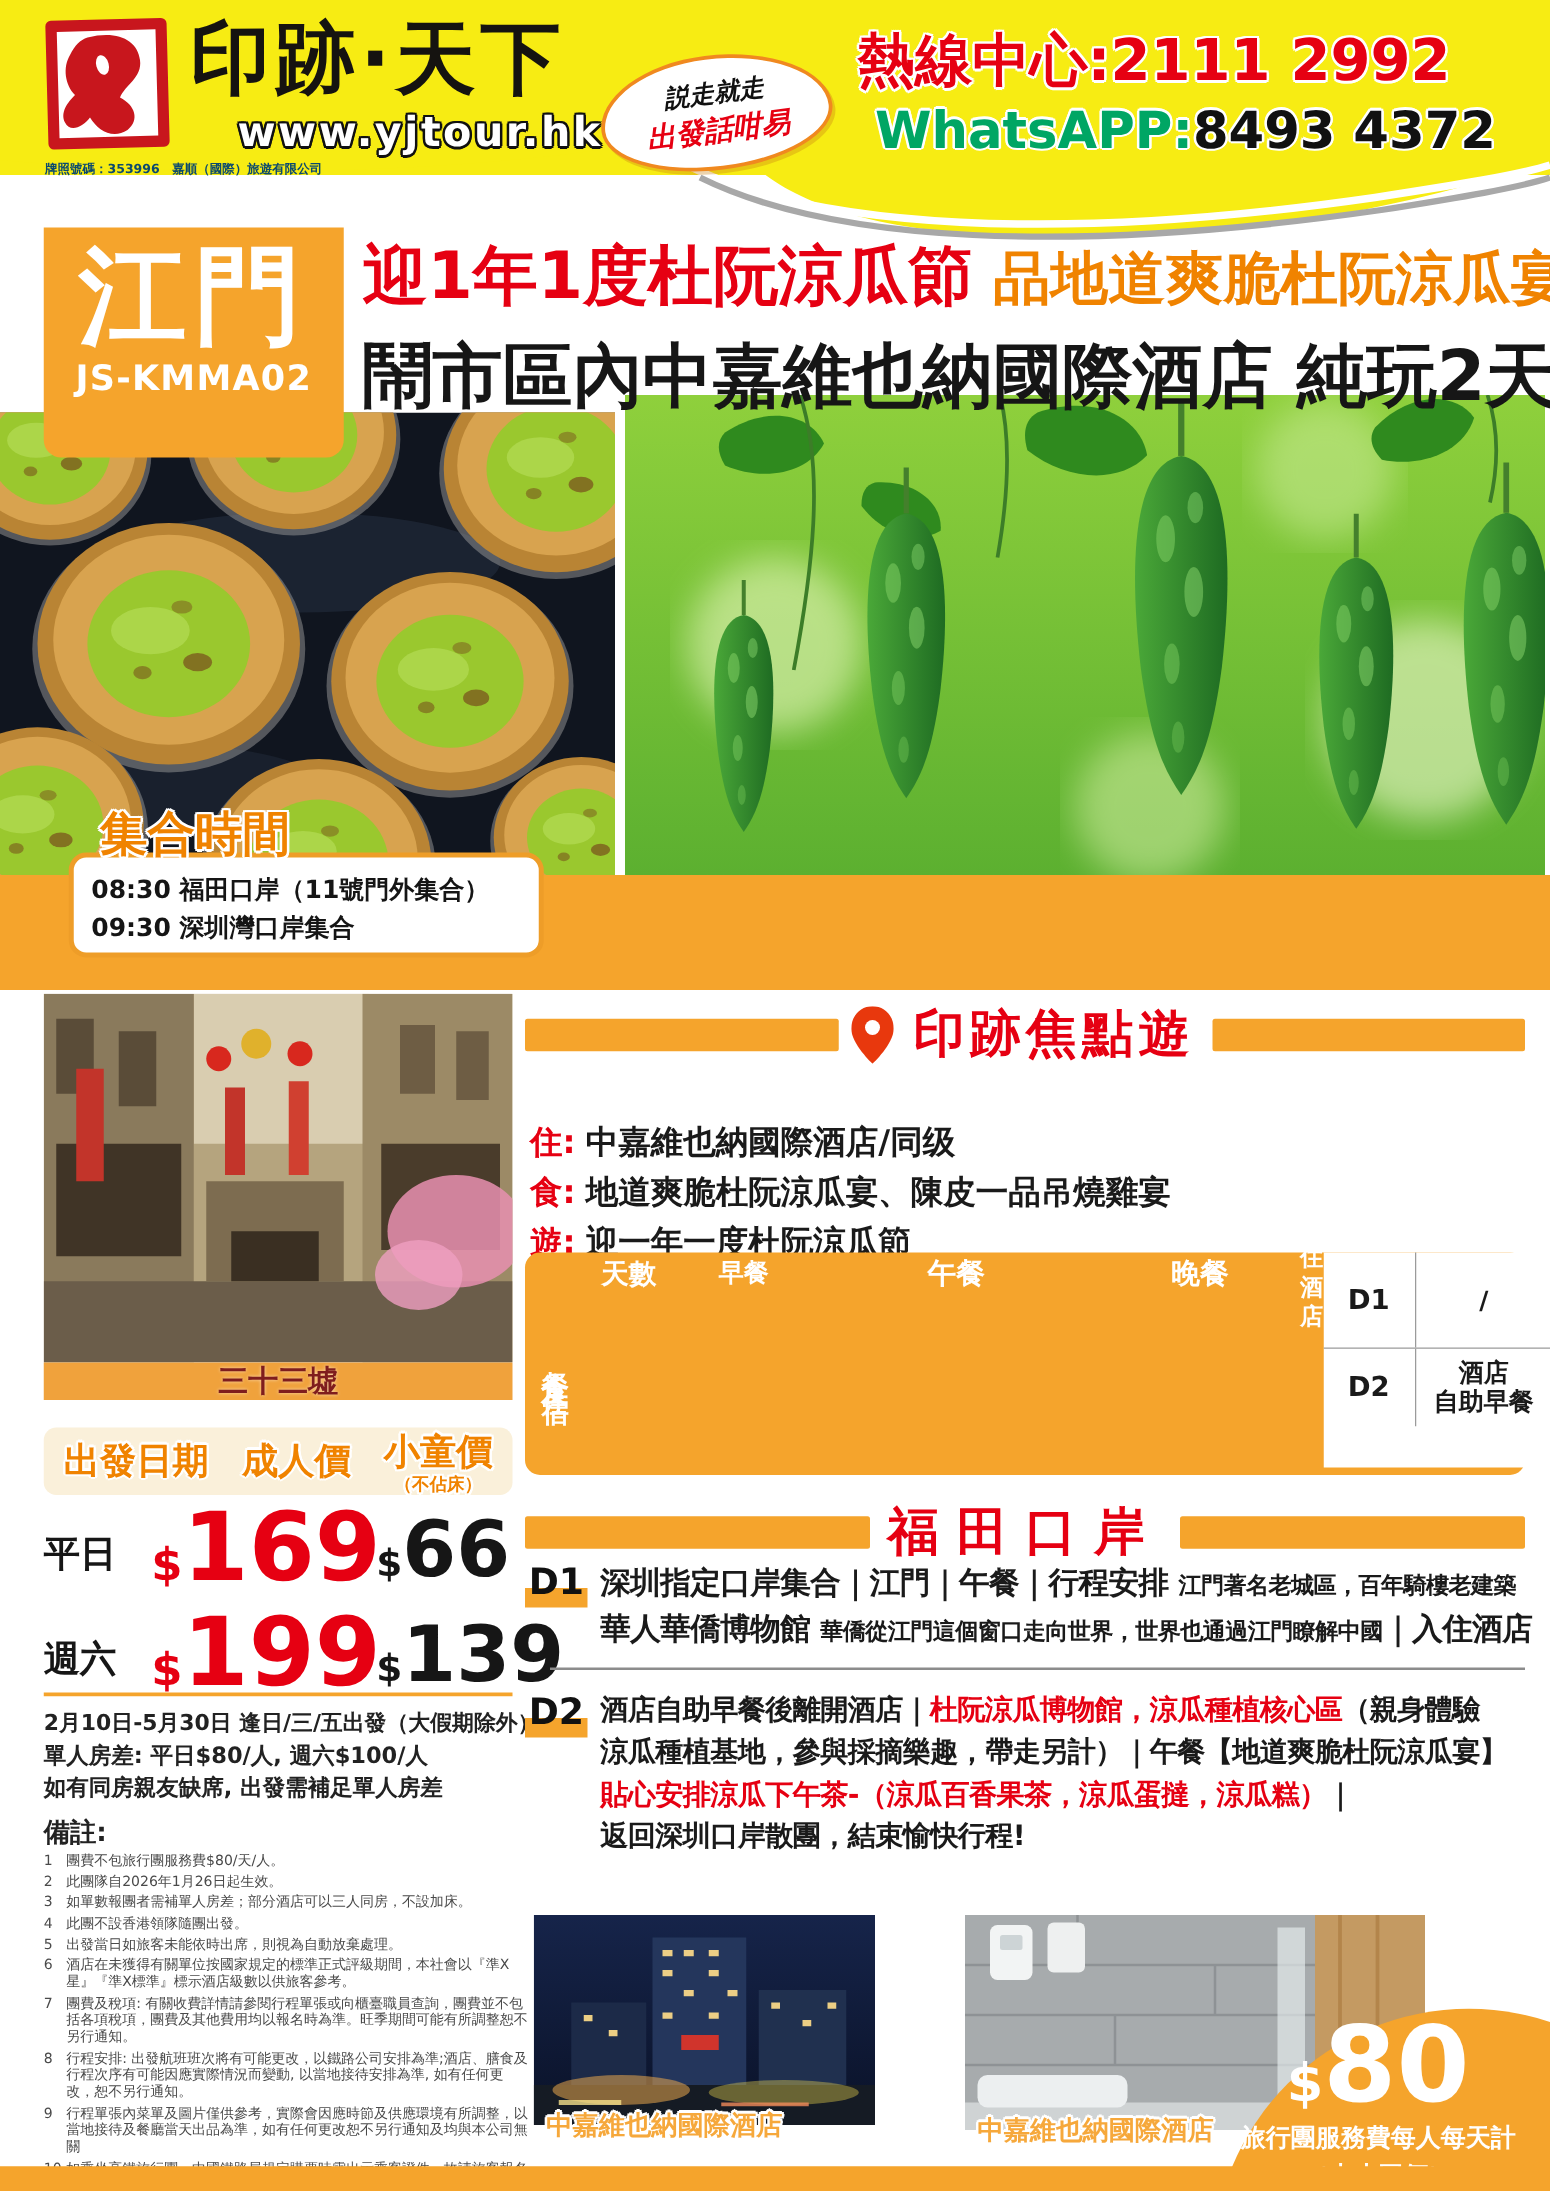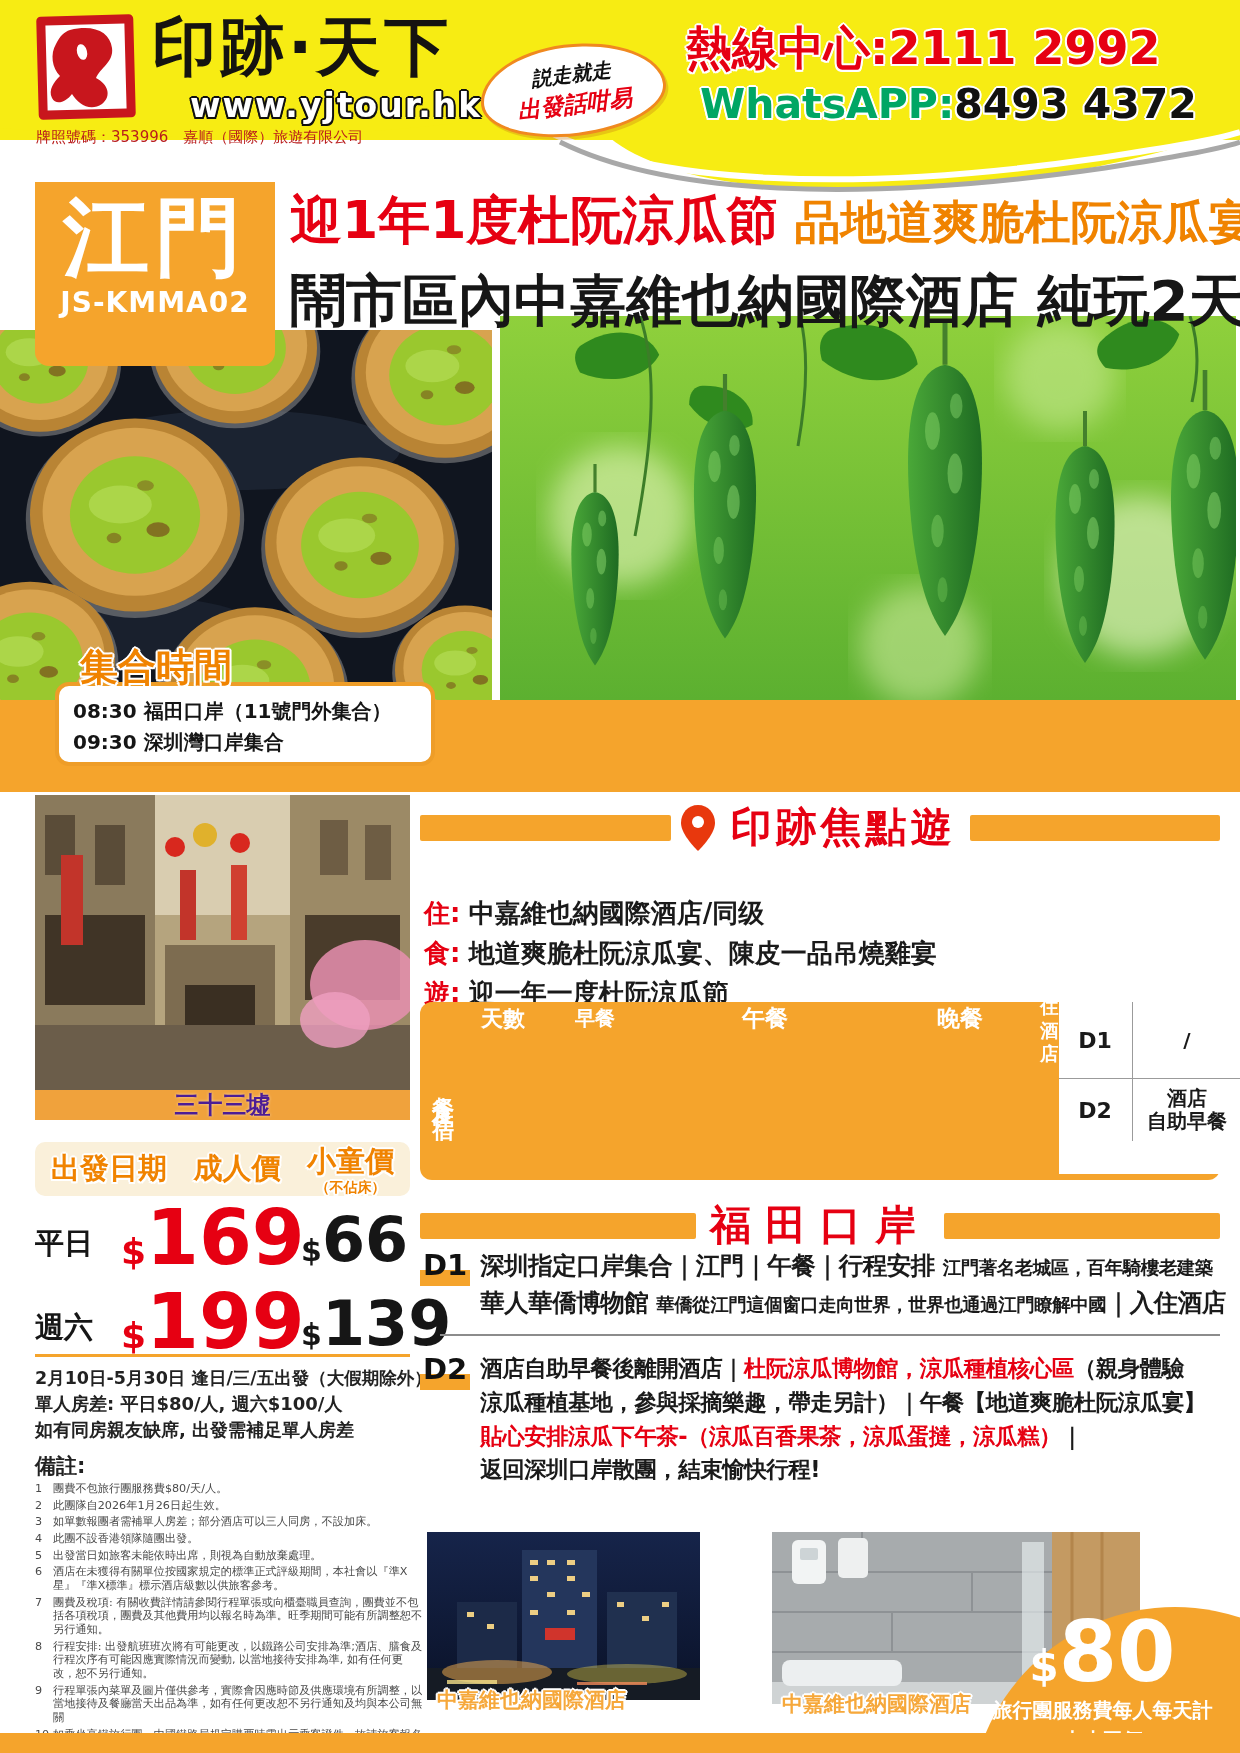--- a/index.html
+++ b/index.html
@@ -9,21 +9,21 @@
   
   .stw{text-shadow:2px 0 0 #fff,-2px 0 0 #fff,0 2px 0 #fff,0 -2px 0 #fff,1.5px 1.5px 0 #fff,-1.5px 1.5px 0 #fff,1.5px -1.5px 0 #fff,-1.5px -1.5px 0 #fff;}
   .stb{text-shadow:2px 0 0 #111,-2px 0 0 #111,0 2px 0 #111,0 -2px 0 #111,1.5px 1.5px 0 #111,-1.5px 1.5px 0 #111,1.5px -1.5px 0 #111,-1.5px -1.5px 0 #111;}
 
   
   #header{left:0;top:0;width:1240px;height:140px;background:#F7EC13;}
   #swoosh{left:0;top:100px;width:1240px;height:130px;pointer-events:none;}
   #logo{left:36px;top:14px;width:100px;height:106px;z-index:3;}
   #brand{left:152px;top:4px;font-size:64px;font-weight:900;color:#151310;letter-spacing:4px;z-index:3;}
   #website{left:190px;top:86px;font-size:33px;font-weight:800;color:#fff;letter-spacing:2px;z-index:3;}
-  #license{left:36px;top:128px;font-size:15px;font-weight:400;color:#b91c1c;z-index:3;}
+  #license{left:36px;top:128px;font-size:10px;font-weight:700;color:#0c4a6e;z-index:3;}
   #bubble{left:480px;top:44px;width:180px;height:86px;background:#fff;border:3px solid #f0891f;border-radius:48% 52% 50% 50%/55% 55% 45% 45%;transform:rotate(-7deg);text-align:center;z-index:3;box-shadow:2px 3px 0 rgba(200,130,20,.35);}
   #bubble .b1{font-size:20px;font-weight:900;font-style:italic;color:#111;margin-top:14px;}
   #bubble .b2{font-size:23px;font-weight:900;font-style:italic;color:#e60012;margin-top:1px;}
   #hotline{left:686px;top:18px;font-size:46px;font-weight:900;color:#e60012;z-index:3;letter-spacing:0px;}
   #whatsapp{left:700px;top:80px;font-size:41px;font-weight:900;z-index:3;}
   #whatsapp .wl{color:#00A664;} #whatsapp .wn{color:#111;}
 
   
   #dest-block{left:35px;top:182px;width:240px;height:184px;background:#F5A42C;border-radius:0 0 14px 14px;text-align:center;z-index:4;}
   #dest-name{font-size:86px;font-weight:900;color:#fff;letter-spacing:6px;line-height:1.05;padding-top:10px;}
@@ -38,21 +38,21 @@
   #photo-tarts{left:0;top:330px;width:492px;height:370px;}
   #photo-melons{left:500px;top:316px;width:736px;height:384px;}
   #orange-band{left:0;top:700px;width:1240px;height:92px;background:#F5A42C;}
   #meet-label{left:80px;top:642px;font-size:38px;font-weight:900;color:#F08300;z-index:6;}
   #meet-box{left:55px;top:682px;width:380px;height:84px;background:#fff;border:4px solid #ee9d28;border-radius:14px;z-index:5;padding:10px 12px 0 14px;box-sizing:border-box;}
   #meet-box .ml{font-size:20px;font-weight:800;color:#151515;line-height:1.55;white-space:nowrap;}
 
   
   #photo-street{left:35px;top:795px;width:375px;height:295px;}
   #street-strip{left:35px;top:1090px;width:375px;height:30px;background:#F0A23C;text-align:center;z-index:2;}
-  #street-caption{font-size:24px;font-weight:900;color:#4c1d95;line-height:30px;text-shadow:0 0 3px rgba(255,255,255,.6);}
+  #street-caption{font-size:24px;font-weight:900;color:#7f1d1d;line-height:30px;text-shadow:0 0 3px rgba(255,255,255,.6);}
   #price-head{left:35px;top:1142px;width:375px;height:54px;background:#FAF0DA;border-radius:10px;display:flex;align-items:center;justify-content:space-between;padding:0 16px;box-sizing:border-box;}
   .ph-cell{font-size:29px;font-weight:900;color:#F08300;}
   .ph-sub{font-size:14px;font-weight:900;color:#F08300;text-align:center;margin-top:-3px;}
   .price-row{width:375px;display:flex;align-items:flex-end;}
   #price-row-1{left:35px;top:1202px;} #price-row-2{left:35px;top:1286px;}
   .pr-label{font-size:29px;font-weight:900;color:#161616;width:86px;padding-bottom:10px;}
   .pr-adult{width:180px;color:#e60012;white-space:nowrap;}
   .pr-adult .cur{font-size:36px;font-weight:900;} .pr-adult .num{font-size:76px;font-weight:900;line-height:.95;}
   .pr-child{width:105px;text-align:right;color:#161616;white-space:nowrap;padding-bottom:4px;}
   .pr-child .cur{font-size:30px;font-weight:900;} .pr-child .num{font-size:62px;font-weight:900;line-height:.95;}

